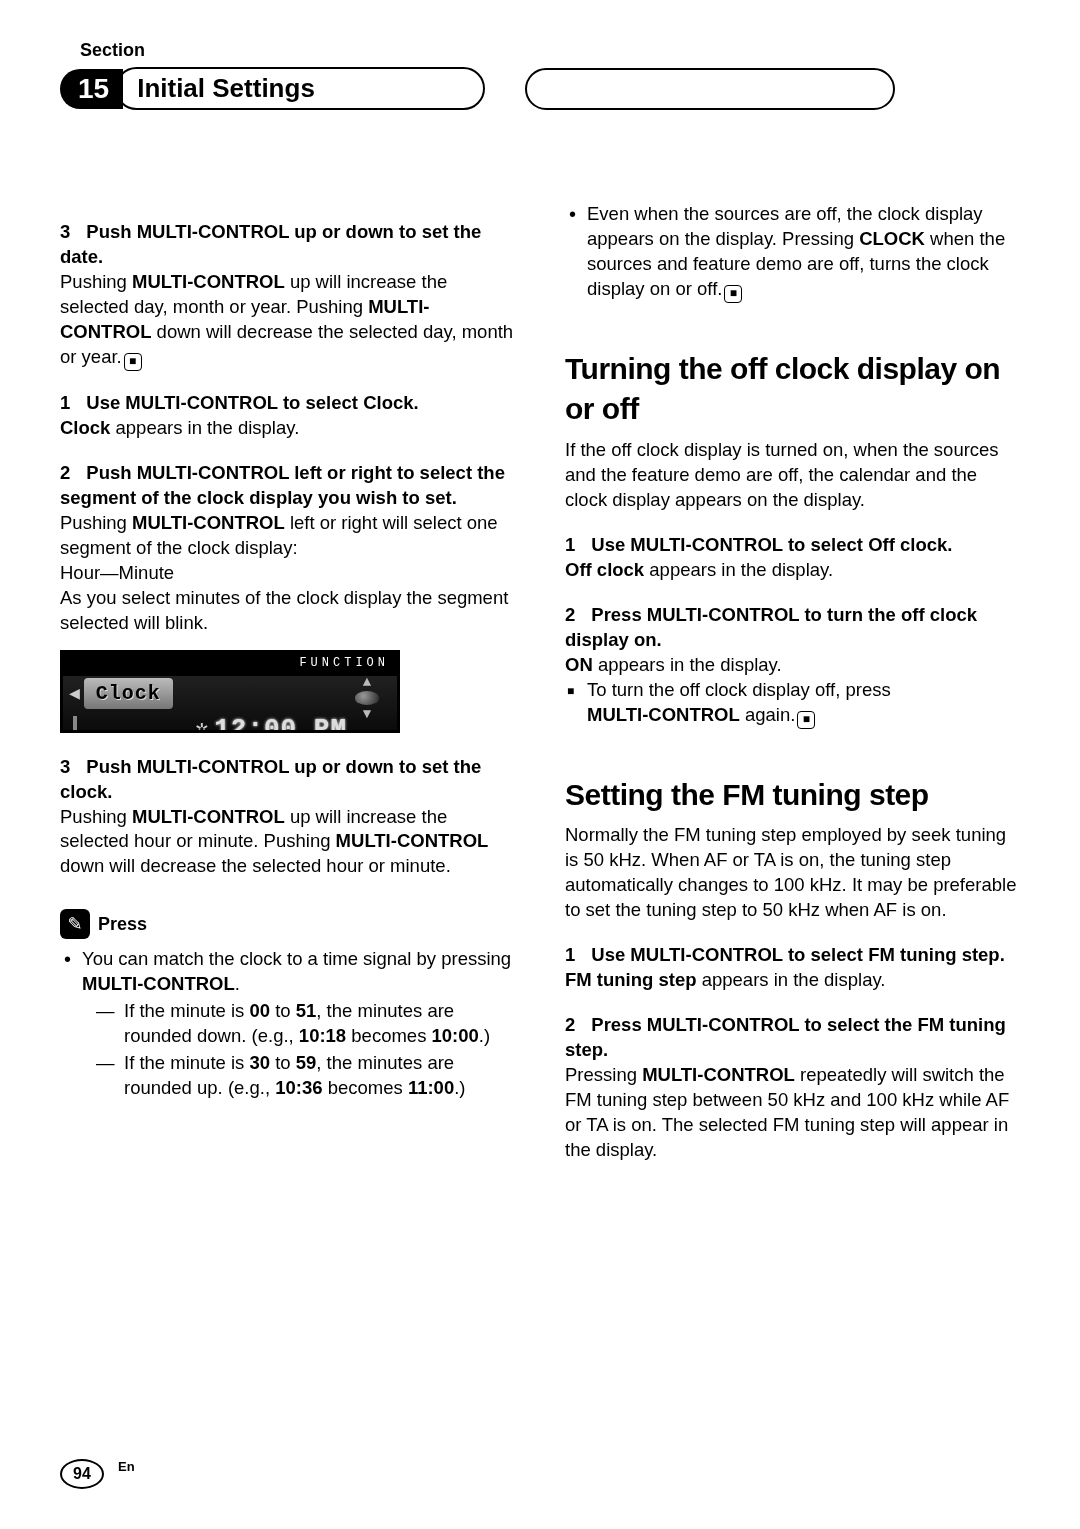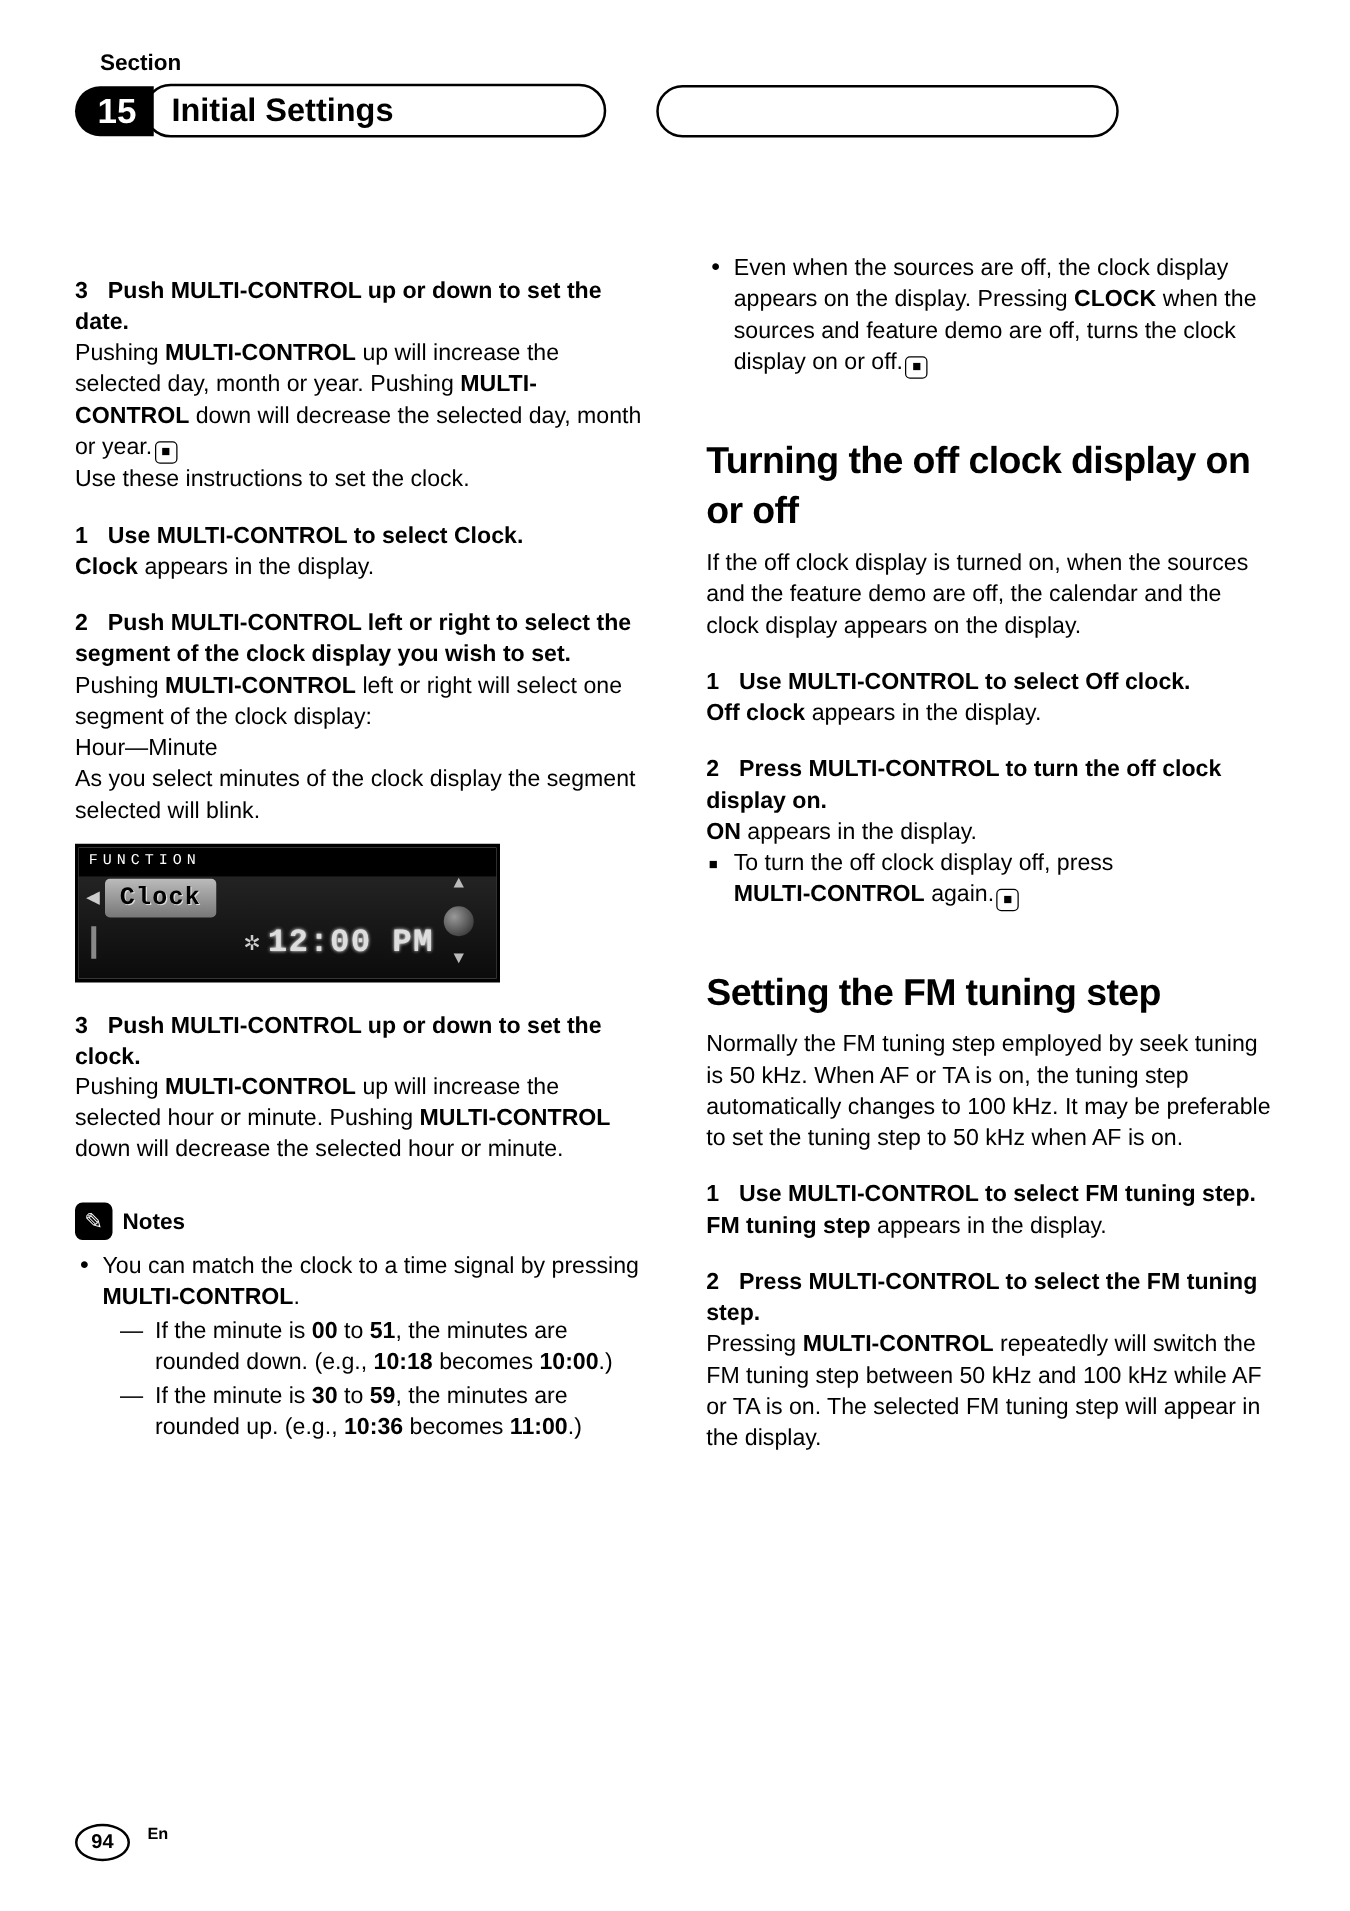--- a/index.html
+++ b/index.html
@@ -83,27 +83,28 @@
     line-height: 14px;
     font-size: 12px;
     vertical-align: -2px;
     margin-left: 2px;
   }
   .endmark::before { content: "■"; }
   .b { font-weight: bold; }
   .clock-display {
     margin-top: 14px;
     width: 340px;
-    height: 111px;
+    height: 83px;
     background: linear-gradient(180deg,#2a2a2a,#0b0b0b);
     border: 3px solid #000;
     color: #eee;
     position: relative;
     font-family: "Courier New", monospace;
     overflow: hidden;
+    text-align: right;
   }
   .clock-top {
     background: #000;
     color: #fff;
     font-size: 12px;
     letter-spacing: 4px;
     padding: 2px 8px 3px 8px;
     border-bottom: 2px solid #000;
   }
   .clock-mid {
@@ -213,21 +214,20 @@
 
   <div class="col">
 
     <p class="step-head">
       <span class="num">3</span><span>Push MULTI-CONTROL up or down to set the date.</span>
     </p>
     <p>
       <span>Pushing </span><span class="b">MULTI-CONTROL</span><span> up will increase the selected day, month or year. Pushing </span><span class="b">MULTI-CONTROL</span><span> down will decrease the selected day, month or year.</span><span class="endmark"></span>
     </p>
 
-    <p>Use these instructions to set the clock.</p>
 
     <p class="step-head">
       <span class="num">1</span><span>Use MULTI-CONTROL to select Clock.</span>
     </p>
     <p>
       <span class="b">Clock</span><span> appears in the display.</span>
     </p>
 
     <p class="step-head">
       <span class="num">2</span><span>Push MULTI-CONTROL left or right to select the segment of the clock display you wish to set.</span>
@@ -258,21 +258,21 @@
 
     <p class="step-head" style="margin-top:22px">
       <span class="num">3</span><span>Push MULTI-CONTROL up or down to set the clock.</span>
     </p>
     <p>
       <span>Pushing </span><span class="b">MULTI-CONTROL</span><span> up will increase the selected hour or minute. Pushing </span><span class="b">MULTI-CONTROL</span><span> down will decrease the selected hour or minute.</span>
     </p>
 
     <div class="notes-head">
       <div class="notes-icon">✎</div>
-      <div class="notes-title">Notes</div>
+      <div class="notes-title">Press</div>
     </div>
     <ul class="bullets">
       <li>
         <span>You can match the clock to a time signal by pressing </span><span class="b">MULTI-CONTROL</span><span>.</span>
         <ul class="dashes">
           <li>
             <span>If the minute is </span><span class="b">00</span><span> to </span><span class="b">51</span><span>, the minutes are rounded down. (e.g., </span><span class="b">10:18</span><span> becomes </span><span class="b">10:00</span><span>.)</span>
           </li>
           <li>
             <span>If the minute is </span><span class="b">30</span><span> to </span><span class="b">59</span><span>, the minutes are rounded up. (e.g., </span><span class="b">10:36</span><span> becomes </span><span class="b">11:00</span><span>.)</span>

